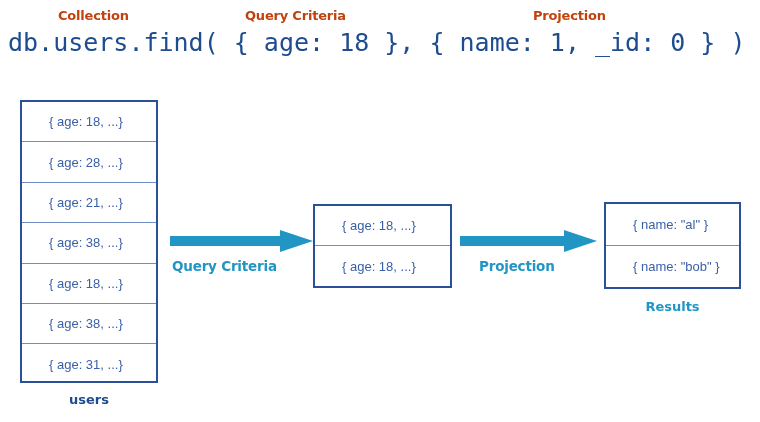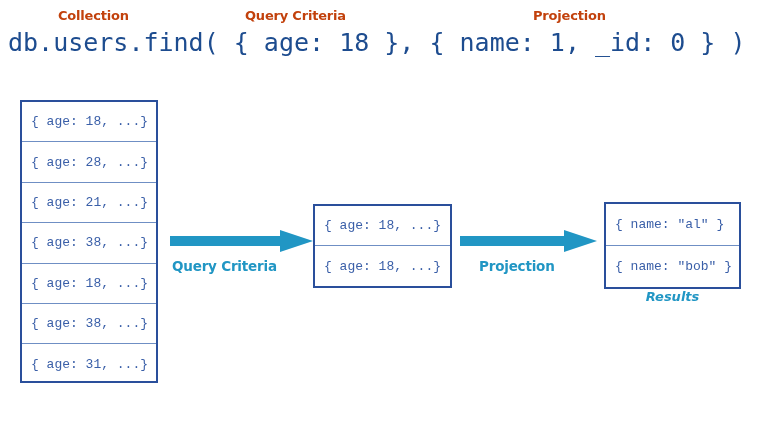--- a/index.html
+++ b/index.html
@@ -45,23 +45,23 @@
     position: absolute;
     border: 2px solid #2a4f9b;
     background: #ffffff;
     box-sizing: border-box;
   }
   .doc-row {
     box-sizing: border-box;
     border-bottom: 1px solid #6f8fc4;
     display: flex;
     align-items: center;
-    padding-left: 9px;
+    padding-left: 27px;
     color: #3a5fa8;
-    font-family: Liberation Mono, monospace;
+    font-family: Liberation Sans, sans-serif;
     font-size: 13px;
     white-space: pre;
   }
   .doc-row:last-child {
     border-bottom: none;
   }
 
   
   .box-caption {
     position: absolute;
@@ -106,20 +106,21 @@
   <div class="doc-box" style="left:20px; top:100px; width:138px; height:283px;">
     <div class="doc-row" style="height:40.4px;">{ age: 18, ...}</div>
     <div class="doc-row" style="height:40.4px;">{ age: 28, ...}</div>
     <div class="doc-row" style="height:40.4px;text-align:center;">{ age: 21, ...}</div>
     <div class="doc-row" style="height:40.4px;">{ age: 38, ...}</div>
     <div class="doc-row" style="height:40.4px;">{ age: 18, ...}</div>
     <div class="doc-row" style="height:40.4px;">{ age: 38, ...}</div>
     <div class="doc-row" style="height:40.4px;">{ age: 31, ...}</div>
   </div>
 
+  <div class="box-caption" style="left:20px; top:392px; width:138px;">users</div>
 
   <svg class="arrow" style="left:170px; top:230px;" width="146" height="22" viewBox="0 0 146 22">
     <rect x="0" y="6" width="118" height="10" fill="#2196c4"></rect>
     <polygon points="110,0 143,11 110,22" fill="#2196c4"></polygon>
   </svg>
   <div class="arrow-label" style="left:172px; top:258px;">Query Criteria</div>
 
   <div class="doc-box" style="left:313px; top:204px; width:139px; height:84px;">
     <div class="doc-row" style="height:40px;">{ age: 18, ...}</div>
     <div class="doc-row" style="height:40px;">{ age: 18, ...}</div>
@@ -129,15 +130,15 @@
     <rect x="0" y="6" width="112" height="10" fill="#2196c4"></rect>
     <polygon points="104,0 137,11 104,22" fill="#2196c4"></polygon>
   </svg>
   <div class="arrow-label" style="left:479px; top:258px;">Projection</div>
 
   <div class="doc-box" style="left:604px; top:202px; width:137px; height:87px;">
     <div class="doc-row" style="height:41.5px;">{ name: "al" }</div>
     <div class="doc-row" style="height:41.5px;">{ name: "bob" }</div>
   </div>
 
-  <div class="box-caption light" style="left:604px; top:289px; width:137px;font-style:italic;">Results</div>
+  <div class="box-caption light" style="left:604px; top:299px; width:137px;">Results</div>
 
 </div>
 
 </body></html>

